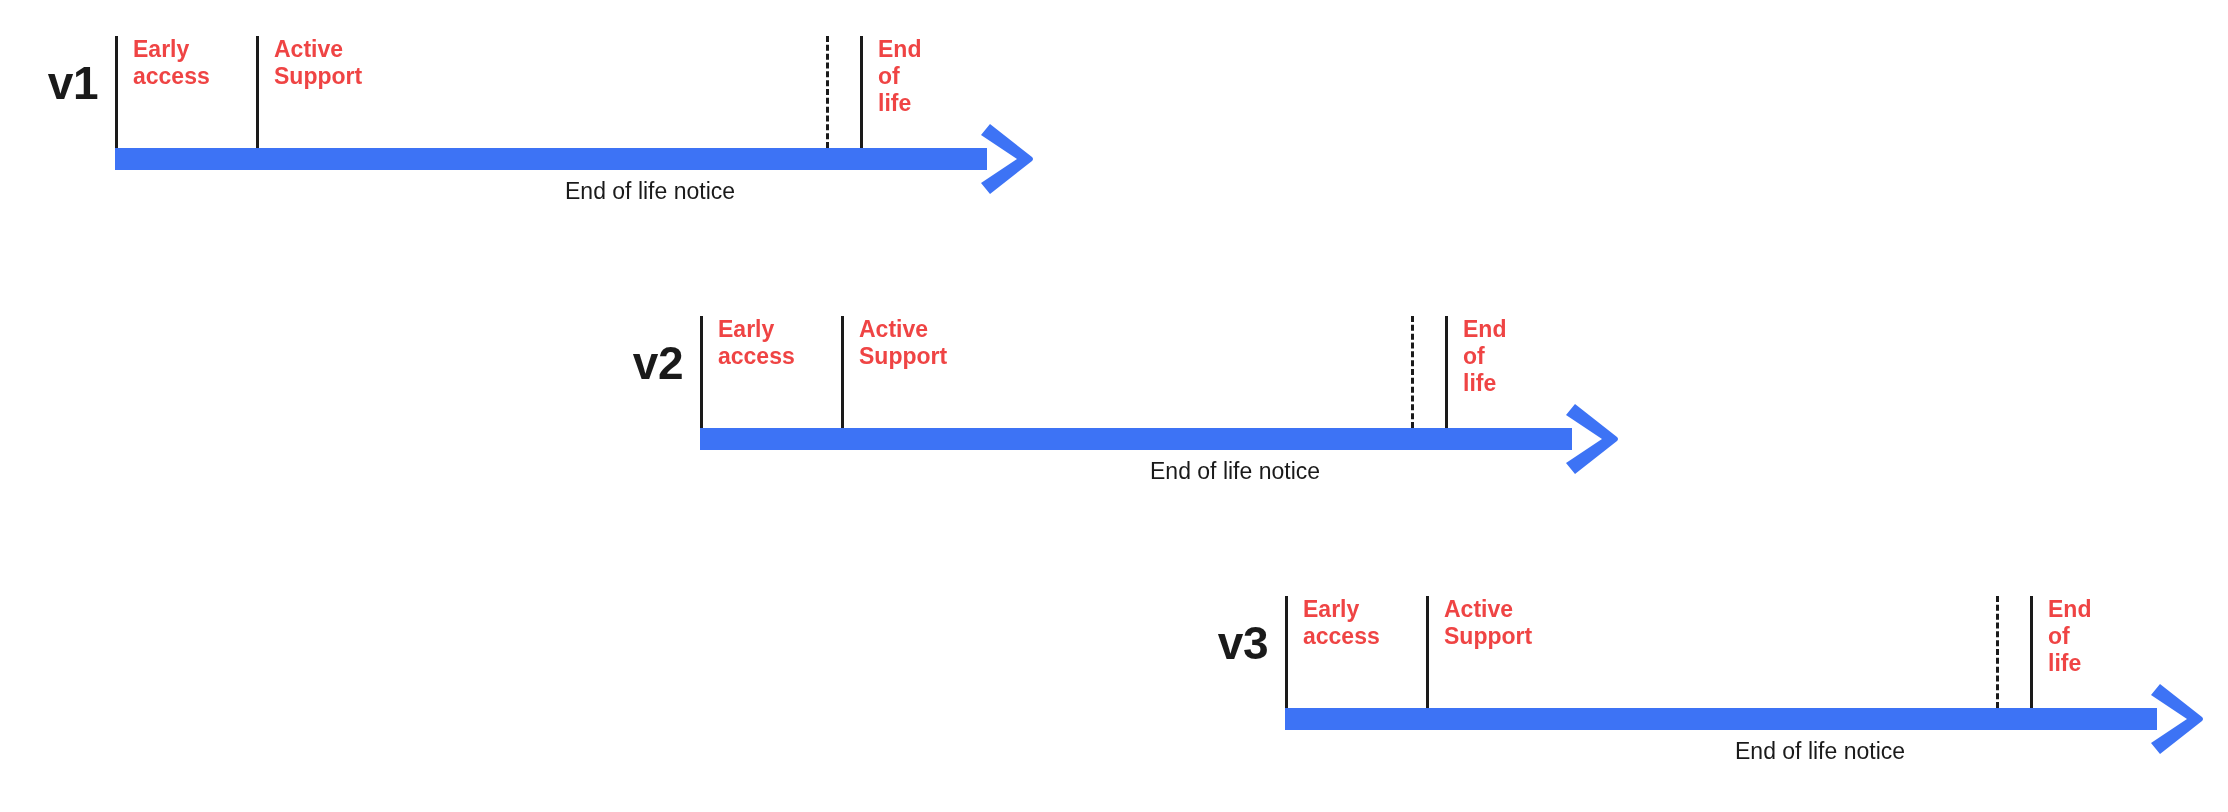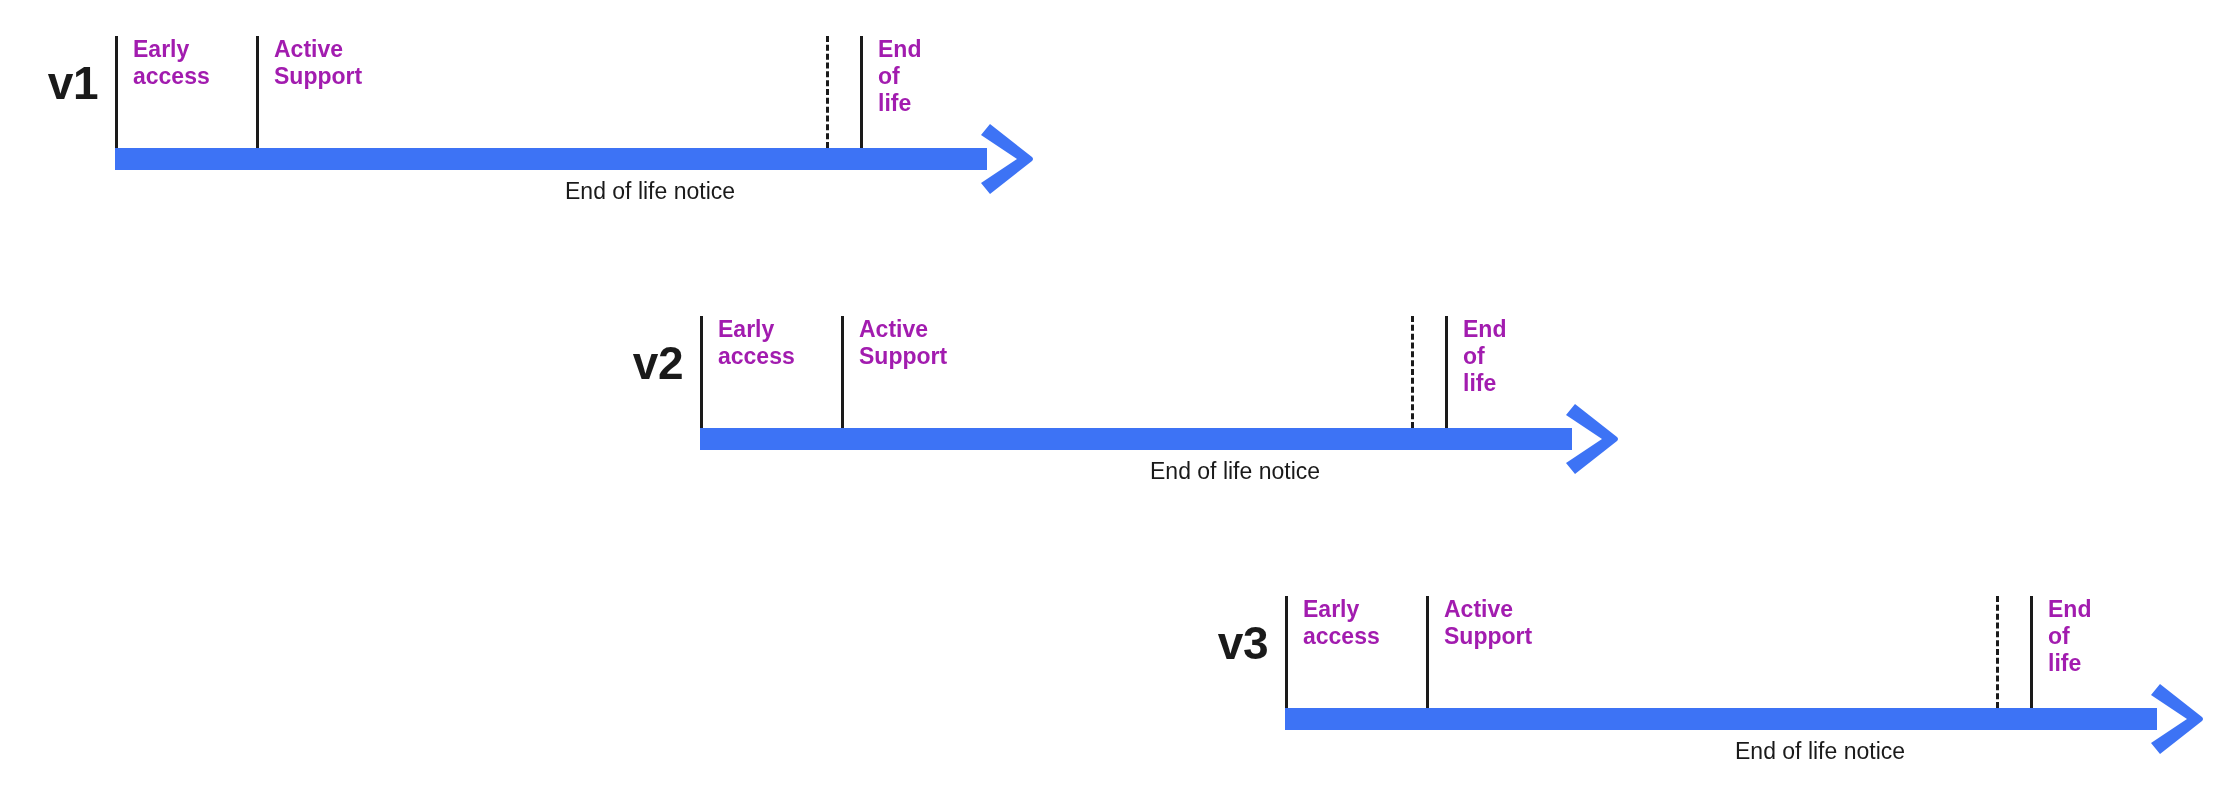--- a/index.html
+++ b/index.html
@@ -63,21 +63,21 @@
     background: none;
   }
 
   
   .phase-label {
     position: absolute;
     top: 0;
     font-size: 23px;
     font-weight: 700;
     line-height: 1.17;
-    color: #a21caf;
+    color: #ef4444;
     white-space: pre-line;
   }
 
   
   .timeline-bar {
     position: absolute;
     height: 22px;
     background: #3d73f5;
   }
 

